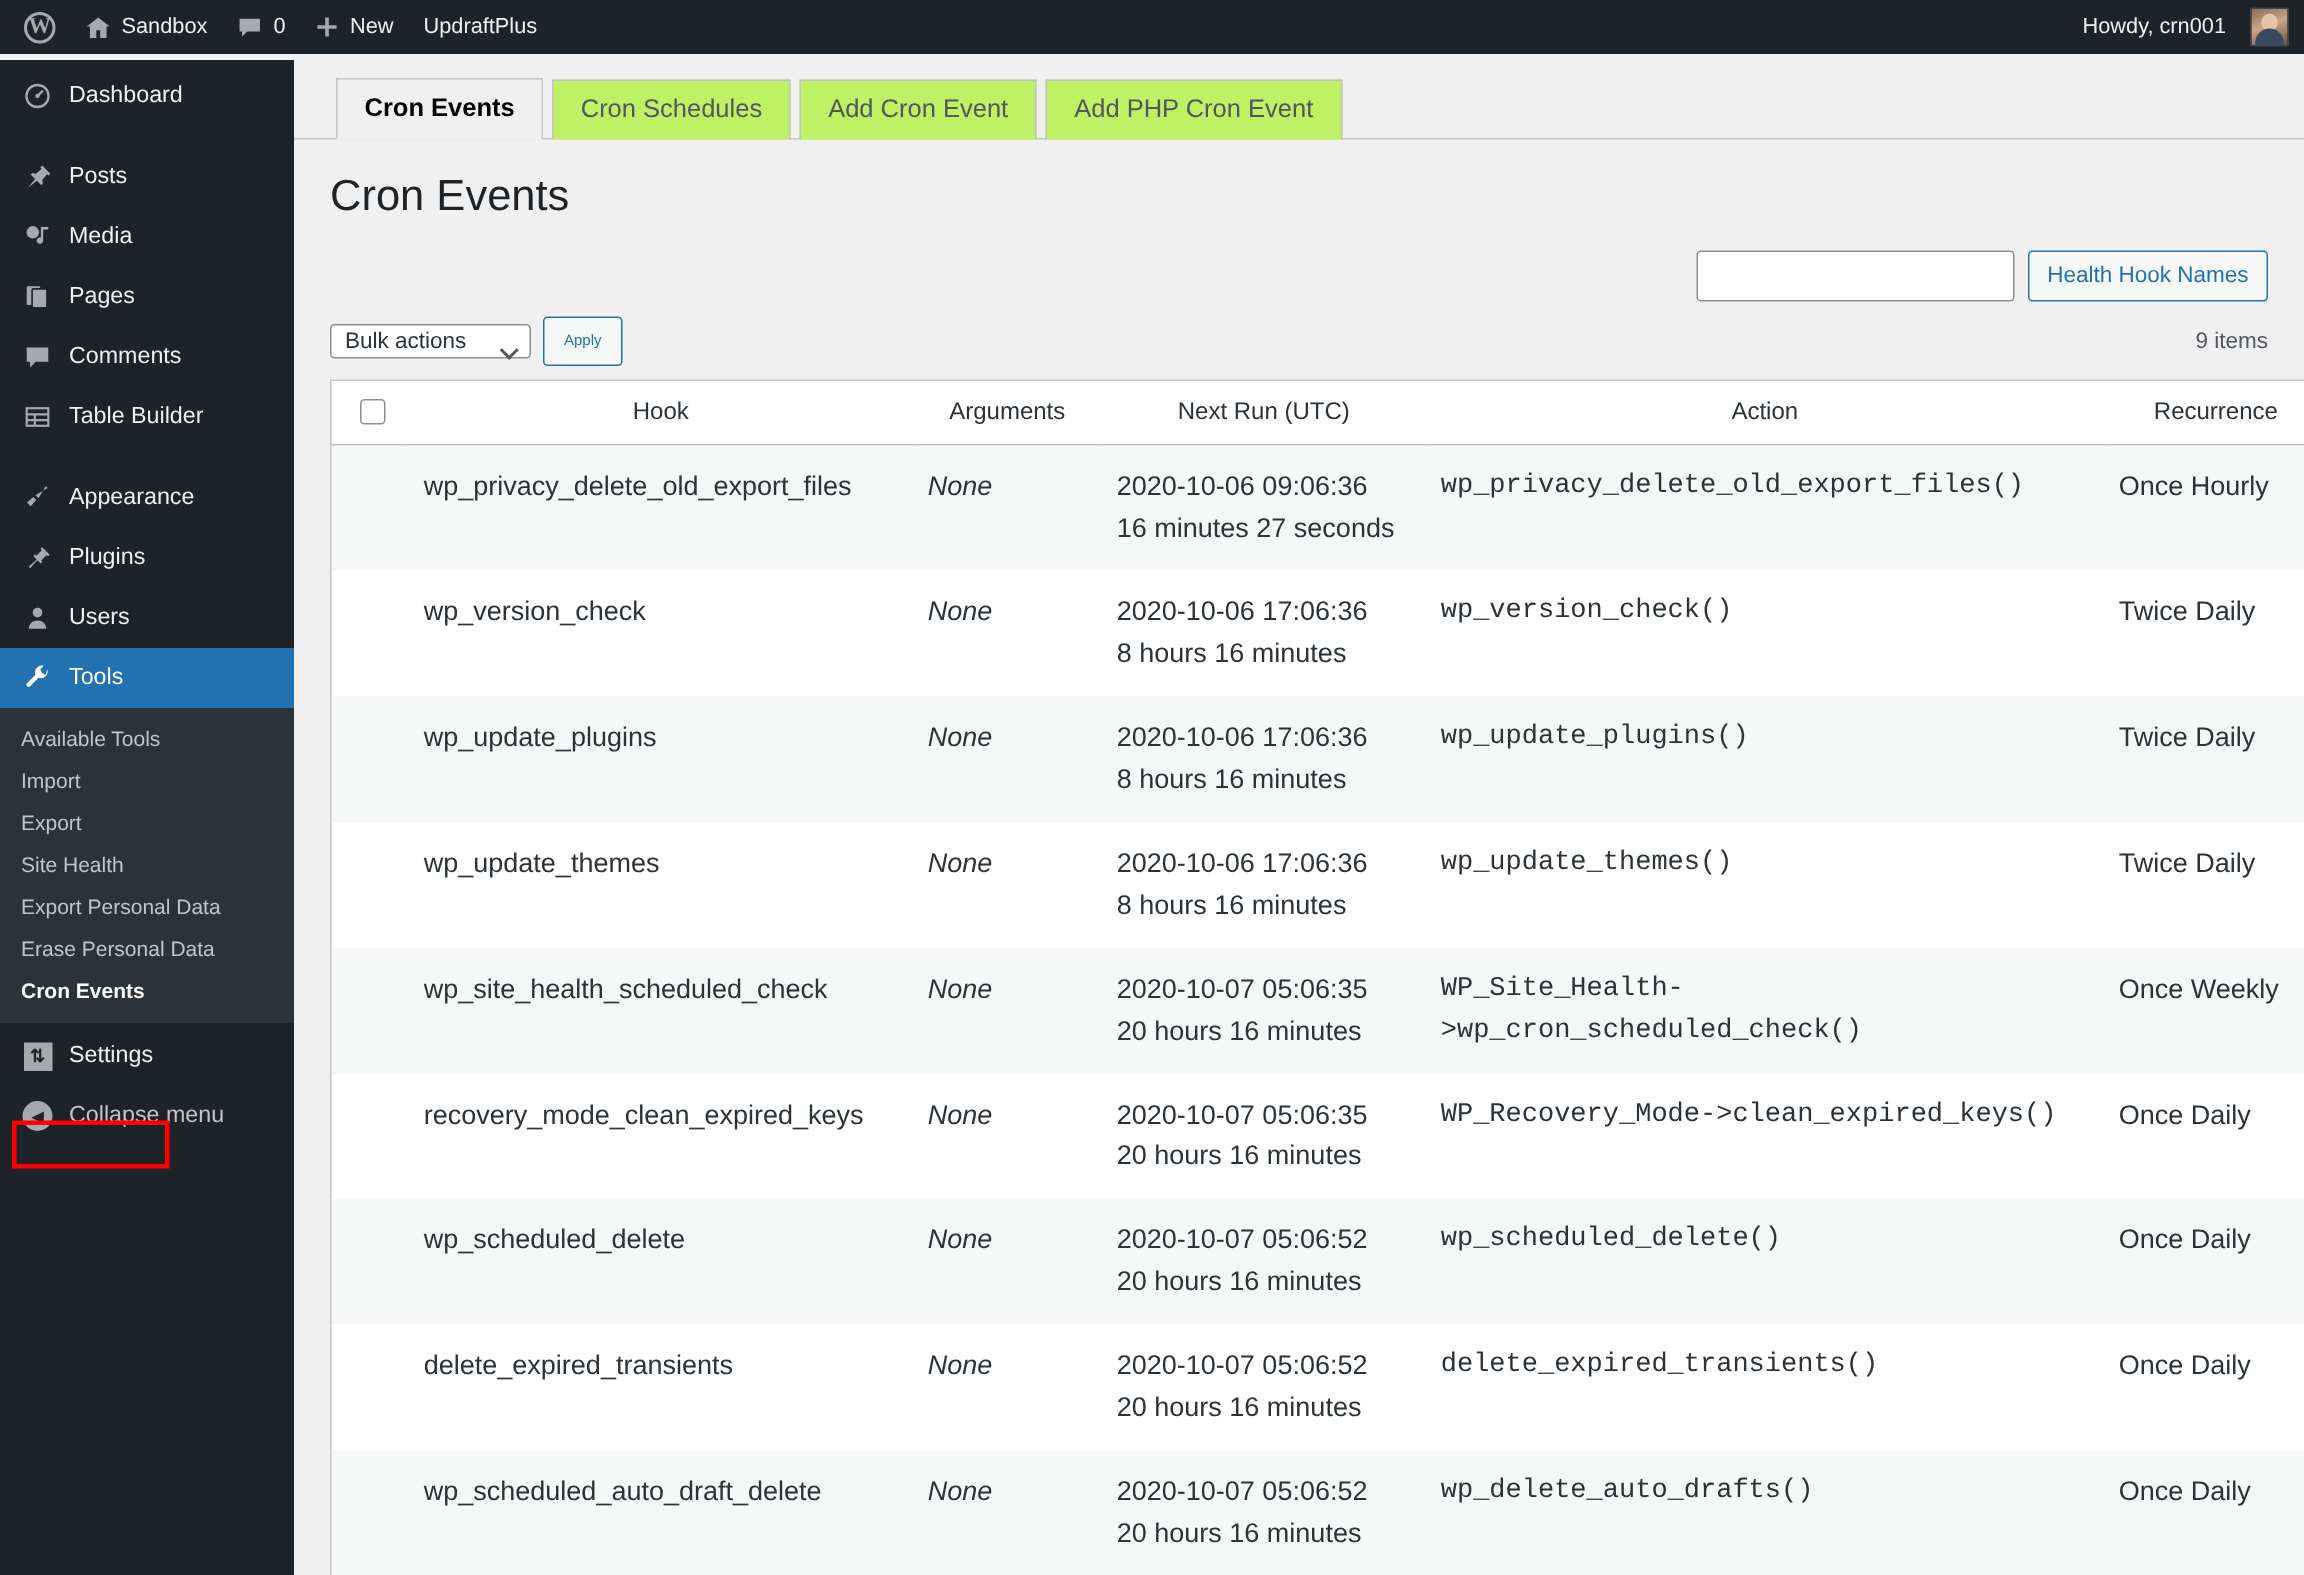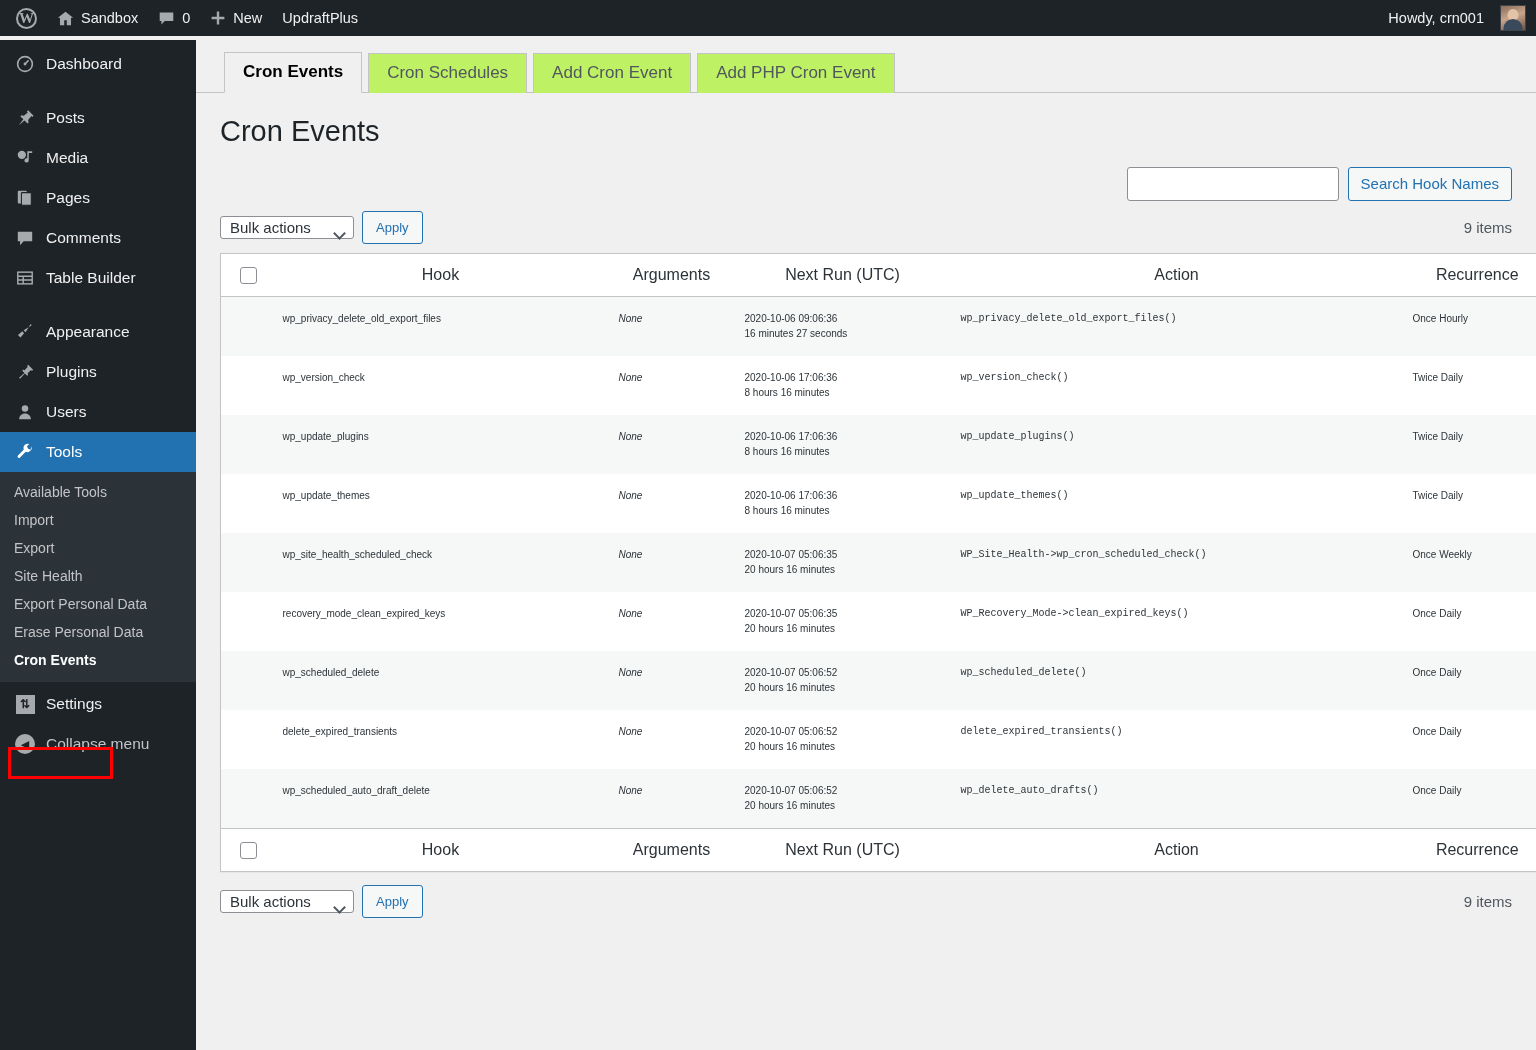--- a/index.html
+++ b/index.html
@@ -169,21 +169,21 @@
   }
   .select-wrap::after {
     content: ""; position: absolute; right: 10px; top: 13px;
     width: 7px; height: 7px; border-right: 2px solid #50575e;
     border-bottom: 2px solid #50575e; transform: rotate(45deg);
     pointer-events: none;
   }
   .apply-btn {
     height: 33px; padding: 0 13px; margin-left: 8px;
     background: #f6f7f7; border: 1px solid #2271b1; border-radius: 3px;
-    color: #2271b1; font-size: 13px; cursor: pointer;
+    color: #2271b1; font-size: 10px; cursor: pointer;
     font-family: "Liberation Sans", sans-serif;
   }
   .count-items {
     margin-left: auto; color: #50575e; font-size: 15px;
   }
 
   
   table.wp-list {
     width: 1290px; border-collapse: collapse;
     background: #fff;
@@ -194,21 +194,21 @@
   table.wp-list th {
     text-align: center; font-weight: 400; font-size: 16px;
     color: #2c3338; padding: 12px 10px; background: #fff;
     border-bottom: 1px solid #c3c4c7;
     vertical-align: middle;
   }
   table.wp-list tfoot th {
     border-bottom: none; border-top: 1px solid #c3c4c7;
   }
   table.wp-list td {
-    padding: 14px 10px; font-size: 10px; color: #2c3338;
+    padding: 14px 10px; font-size: 18px; color: #2c3338;
     vertical-align: top; line-height: 1.55;
   }
   tbody tr:nth-child(odd) td { background: #f6f7f7; }
   tbody tr:nth-child(even) td { background: #fff; }
   .col-cb { width: 48px; padding-left: 18px !important; }
   .col-hook { width: 340px; padding-left: 14px !important; }
   .col-args { width: 126px; }
   .col-next { width: 216px; }
   .col-action { width: 452px; }
   .col-recur { width: 150px; }
@@ -407,21 +407,21 @@
     <span class="nav-tab">Cron Schedules</span>
     <span class="nav-tab">Add Cron Event</span>
     <span class="nav-tab">Add PHP Cron Event</span>
   </div>
 
   <div class="wrap">
     <h1 class="page-title">Cron Events</h1>
 
     <div class="search-row">
       <input class="search-input" type="text" value="" placeholder="" style="">
-      <button class="btn-secondary">Search Hook Names</button>
+      <button class="btn-secondary">Health Hook Names</button>
     </div>
 
     <div class="tablenav">
       <span class="select-wrap">
         <select class="bulk-select">
           <option>Bulk actions</option>
         </select>
       </span>
       <button class="apply-btn">Apply</button>
       <span class="count-items">9 items</span>

